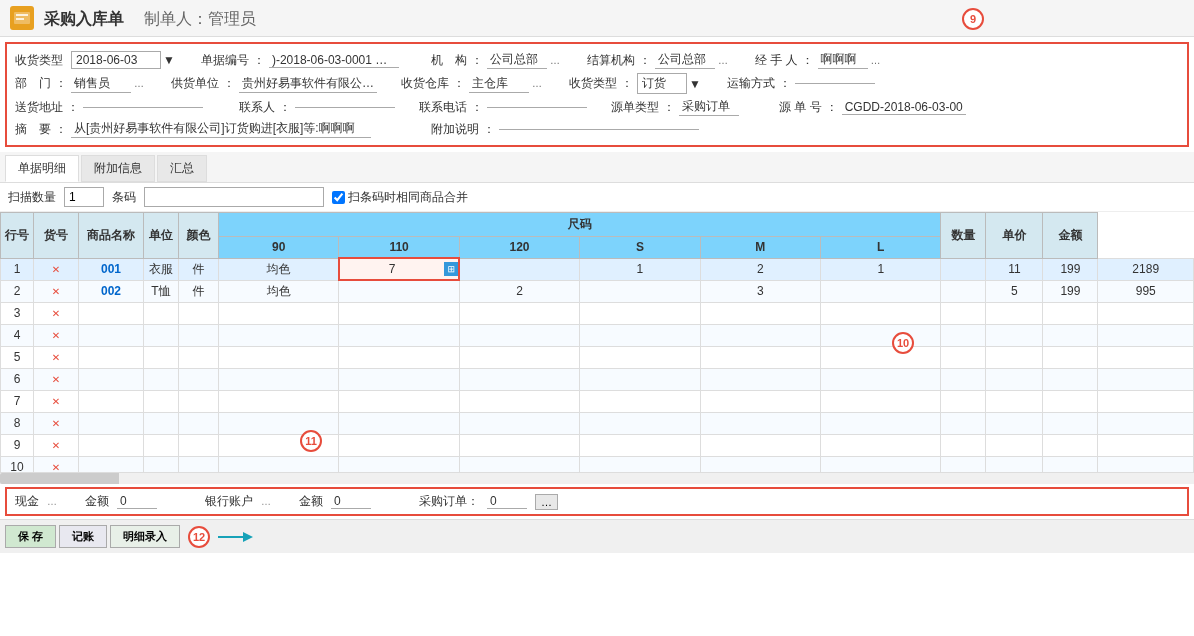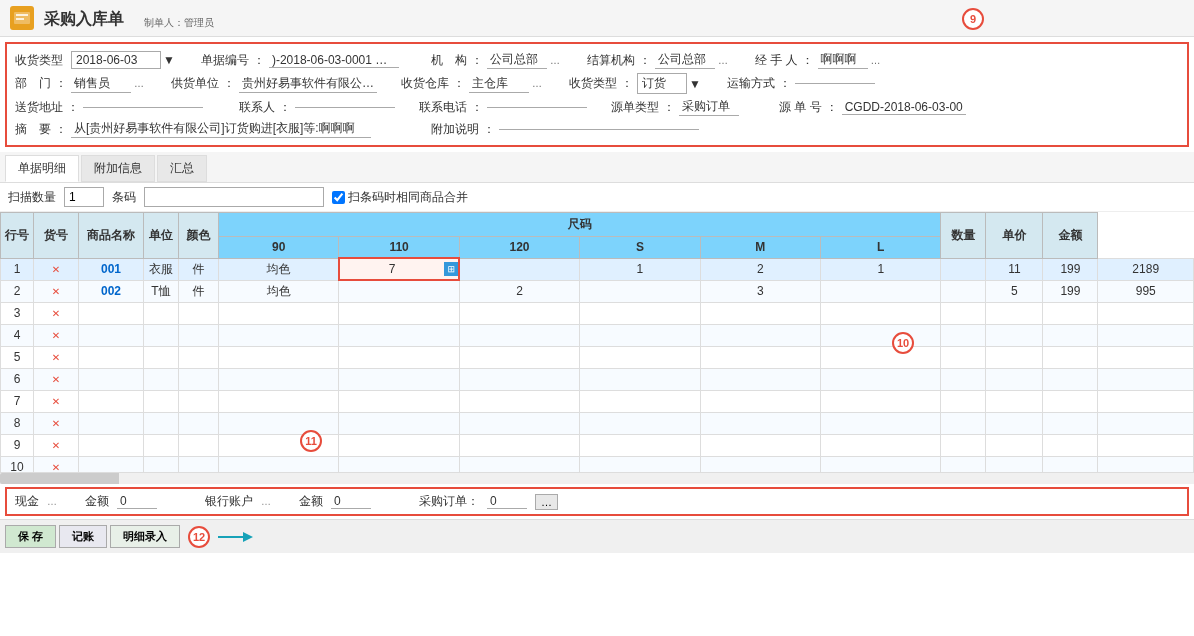--- a/index.html
+++ b/index.html
@@ -4,21 +4,21 @@
   <style>
     * { box-sizing: border-box; margin: 0; padding: 0; }
     body { font-family: 'SimSun', '宋体', Arial, sans-serif; font-size: 12px; background: #f0f0f0; color: #333; }
     
     .app-window { width: 1194px; height: 636px; background: #fff; overflow: hidden; display: flex; flex-direction: column; }
     
     
     .title-bar { background: #f5f5f5; border-bottom: 1px solid #ddd; padding: 6px 10px; display: flex; align-items: flex-end; gap: 10px; }
     .title-icon { width: 24px; height: 24px; background: #e8a020; border-radius: 3px; display: flex; align-items: center; justify-Content: center; color: white; font-size: 10px; font-weight: bold; }
     .title-text { font-size: 16px; font-weight: bold; color: #333; }
-    .title-creator { font-size: 10px; color: #666; margin-left: 10px; }
+    .title-creator { font-size: 16px; color: #666; margin-left: 10px; }
     .title-badge { width: 22px; height: 22px; background: #fff; border: 2px solid #e74c3c; border-radius: 50%; display: flex; align-items: center; justify-content: center; color: #e74c3c; font-size: 11px; font-weight: bold; margin-left: auto; margin-right: 200px; }
 
     
     .header-form { border: 2px solid #e74c3c; margin: 5px; padding: 5px 8px; background: #fff; }
     .form-row { display: flex; align-items: center; padding: 2px 0; gap: 0; }
     .field-label { white-space: nowrap; color: #333; min-width: fit-content; }
     .field-value { border-bottom: 1px solid #aaa; padding: 0 3px; color: #333; min-width: 60px; display: inline-block; }
     .field-dots { color: #666; margin: 0 3px; font-size: 10px; }
 
     

